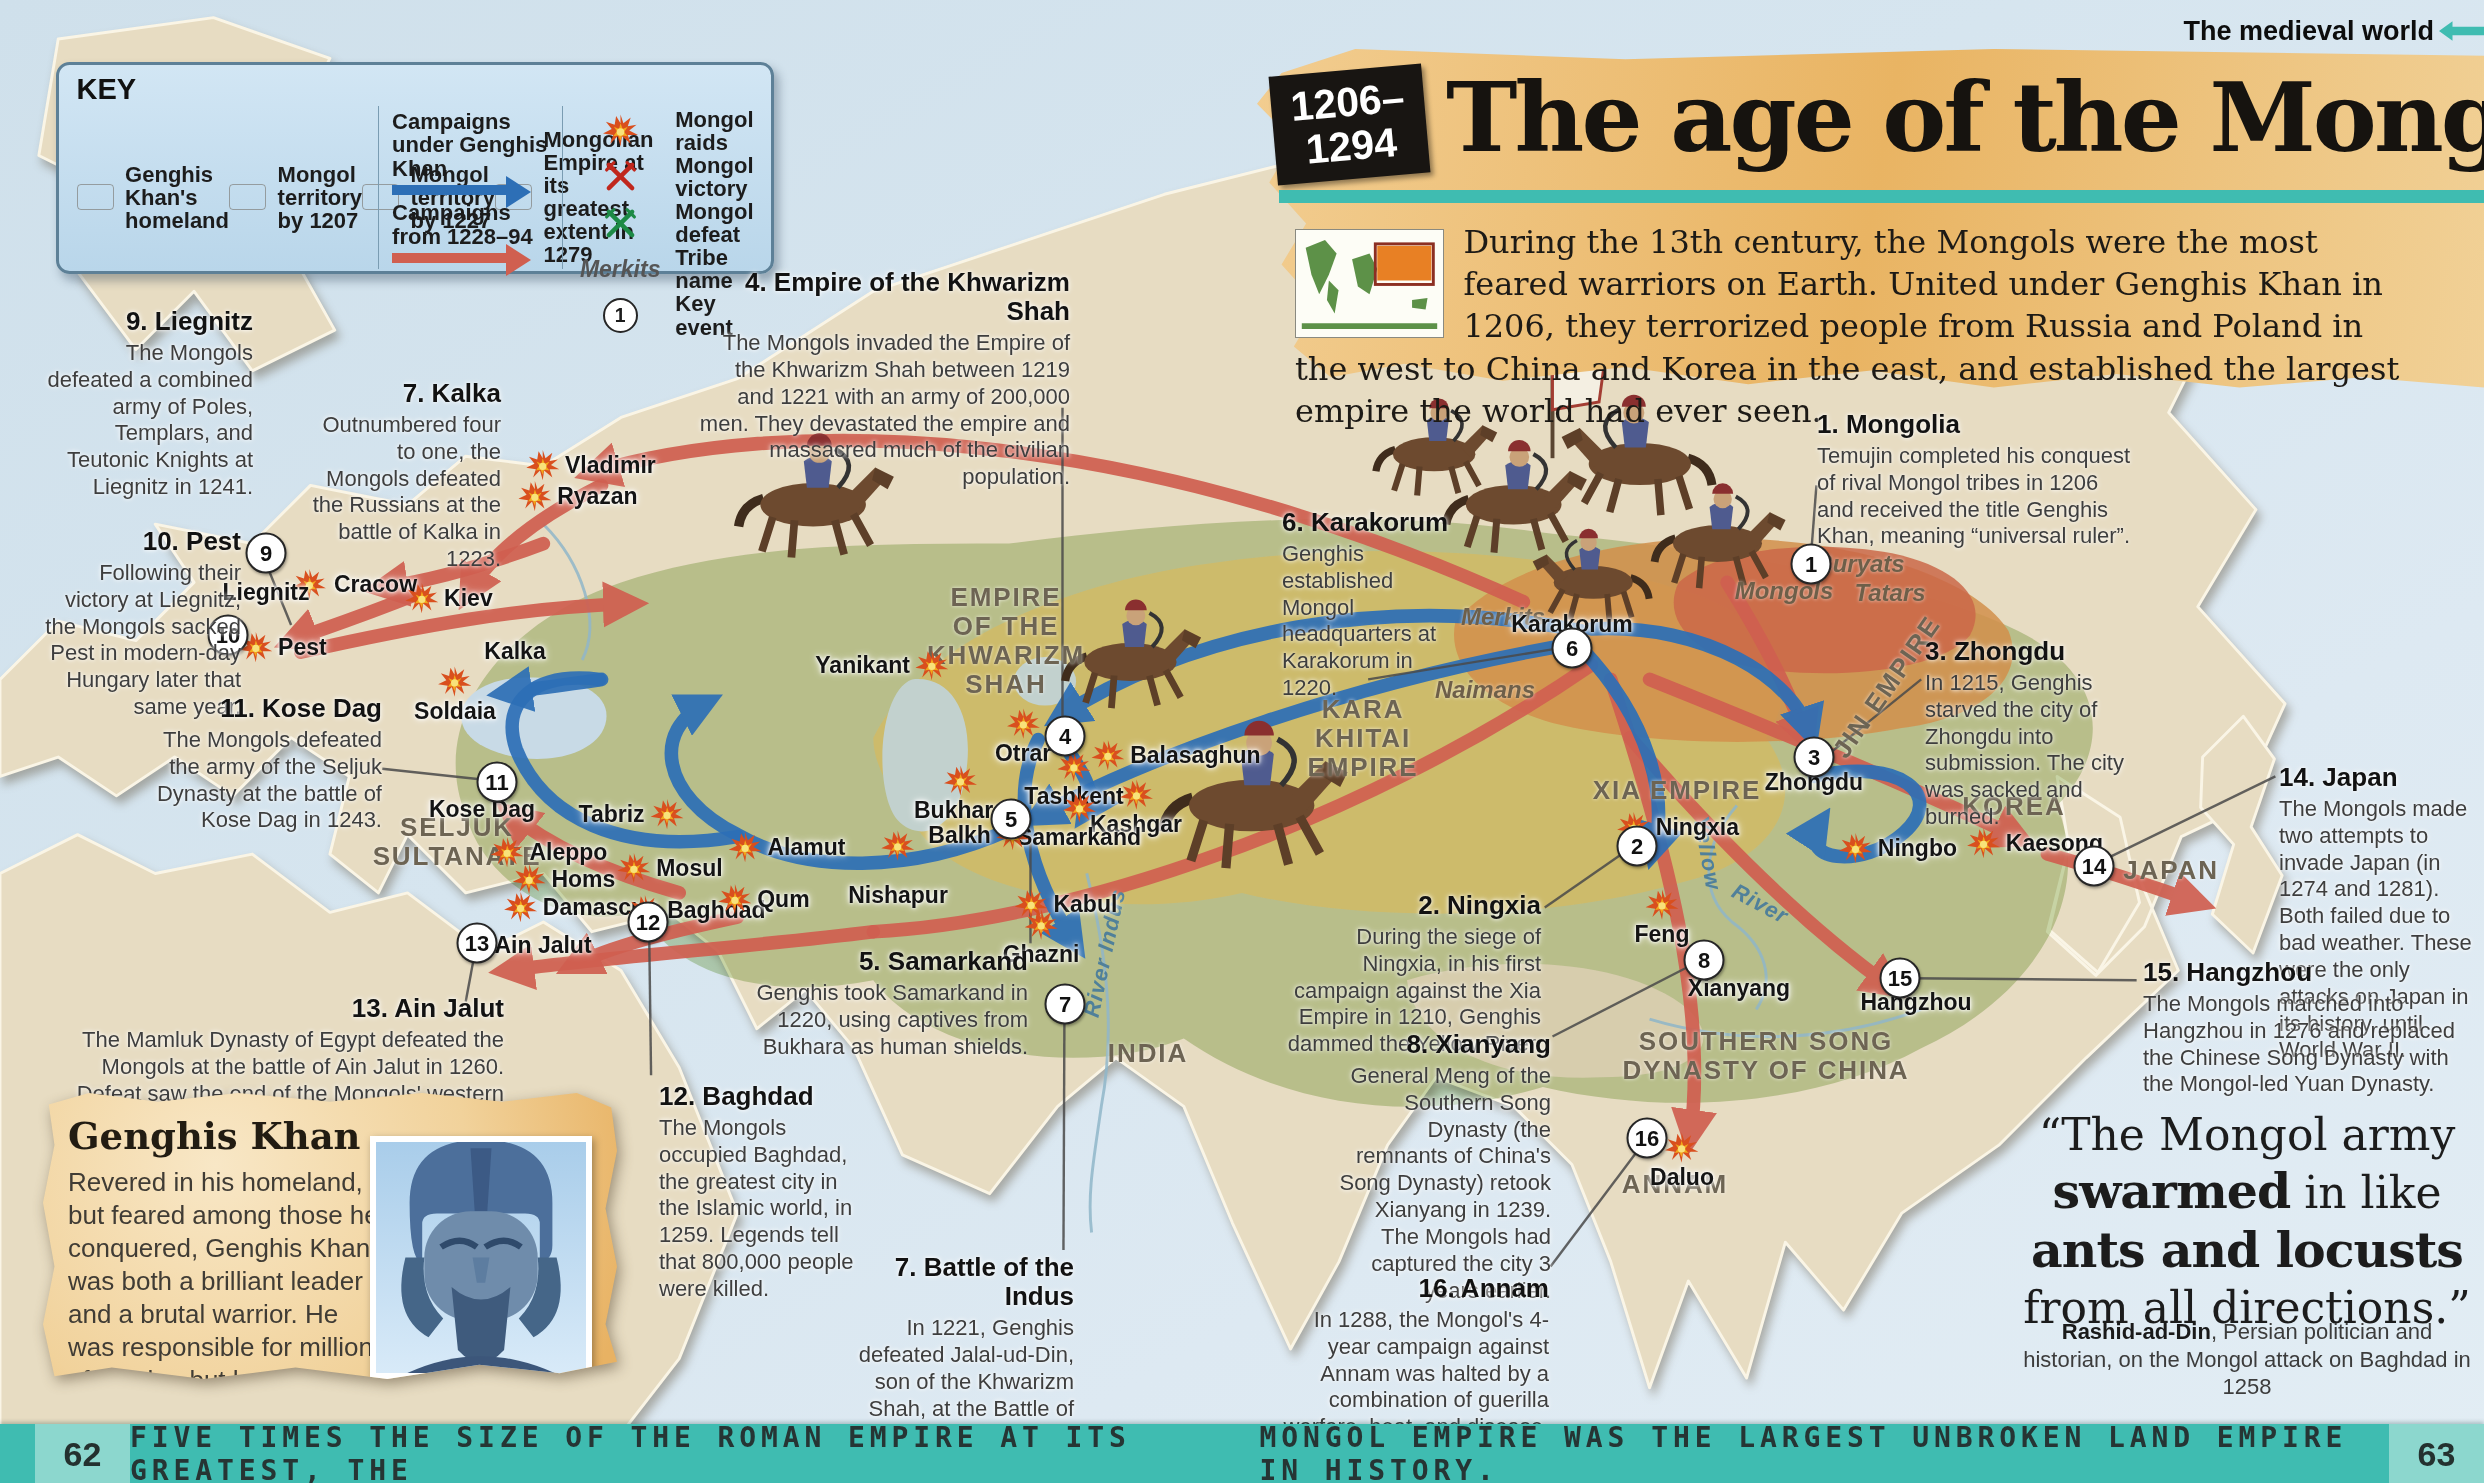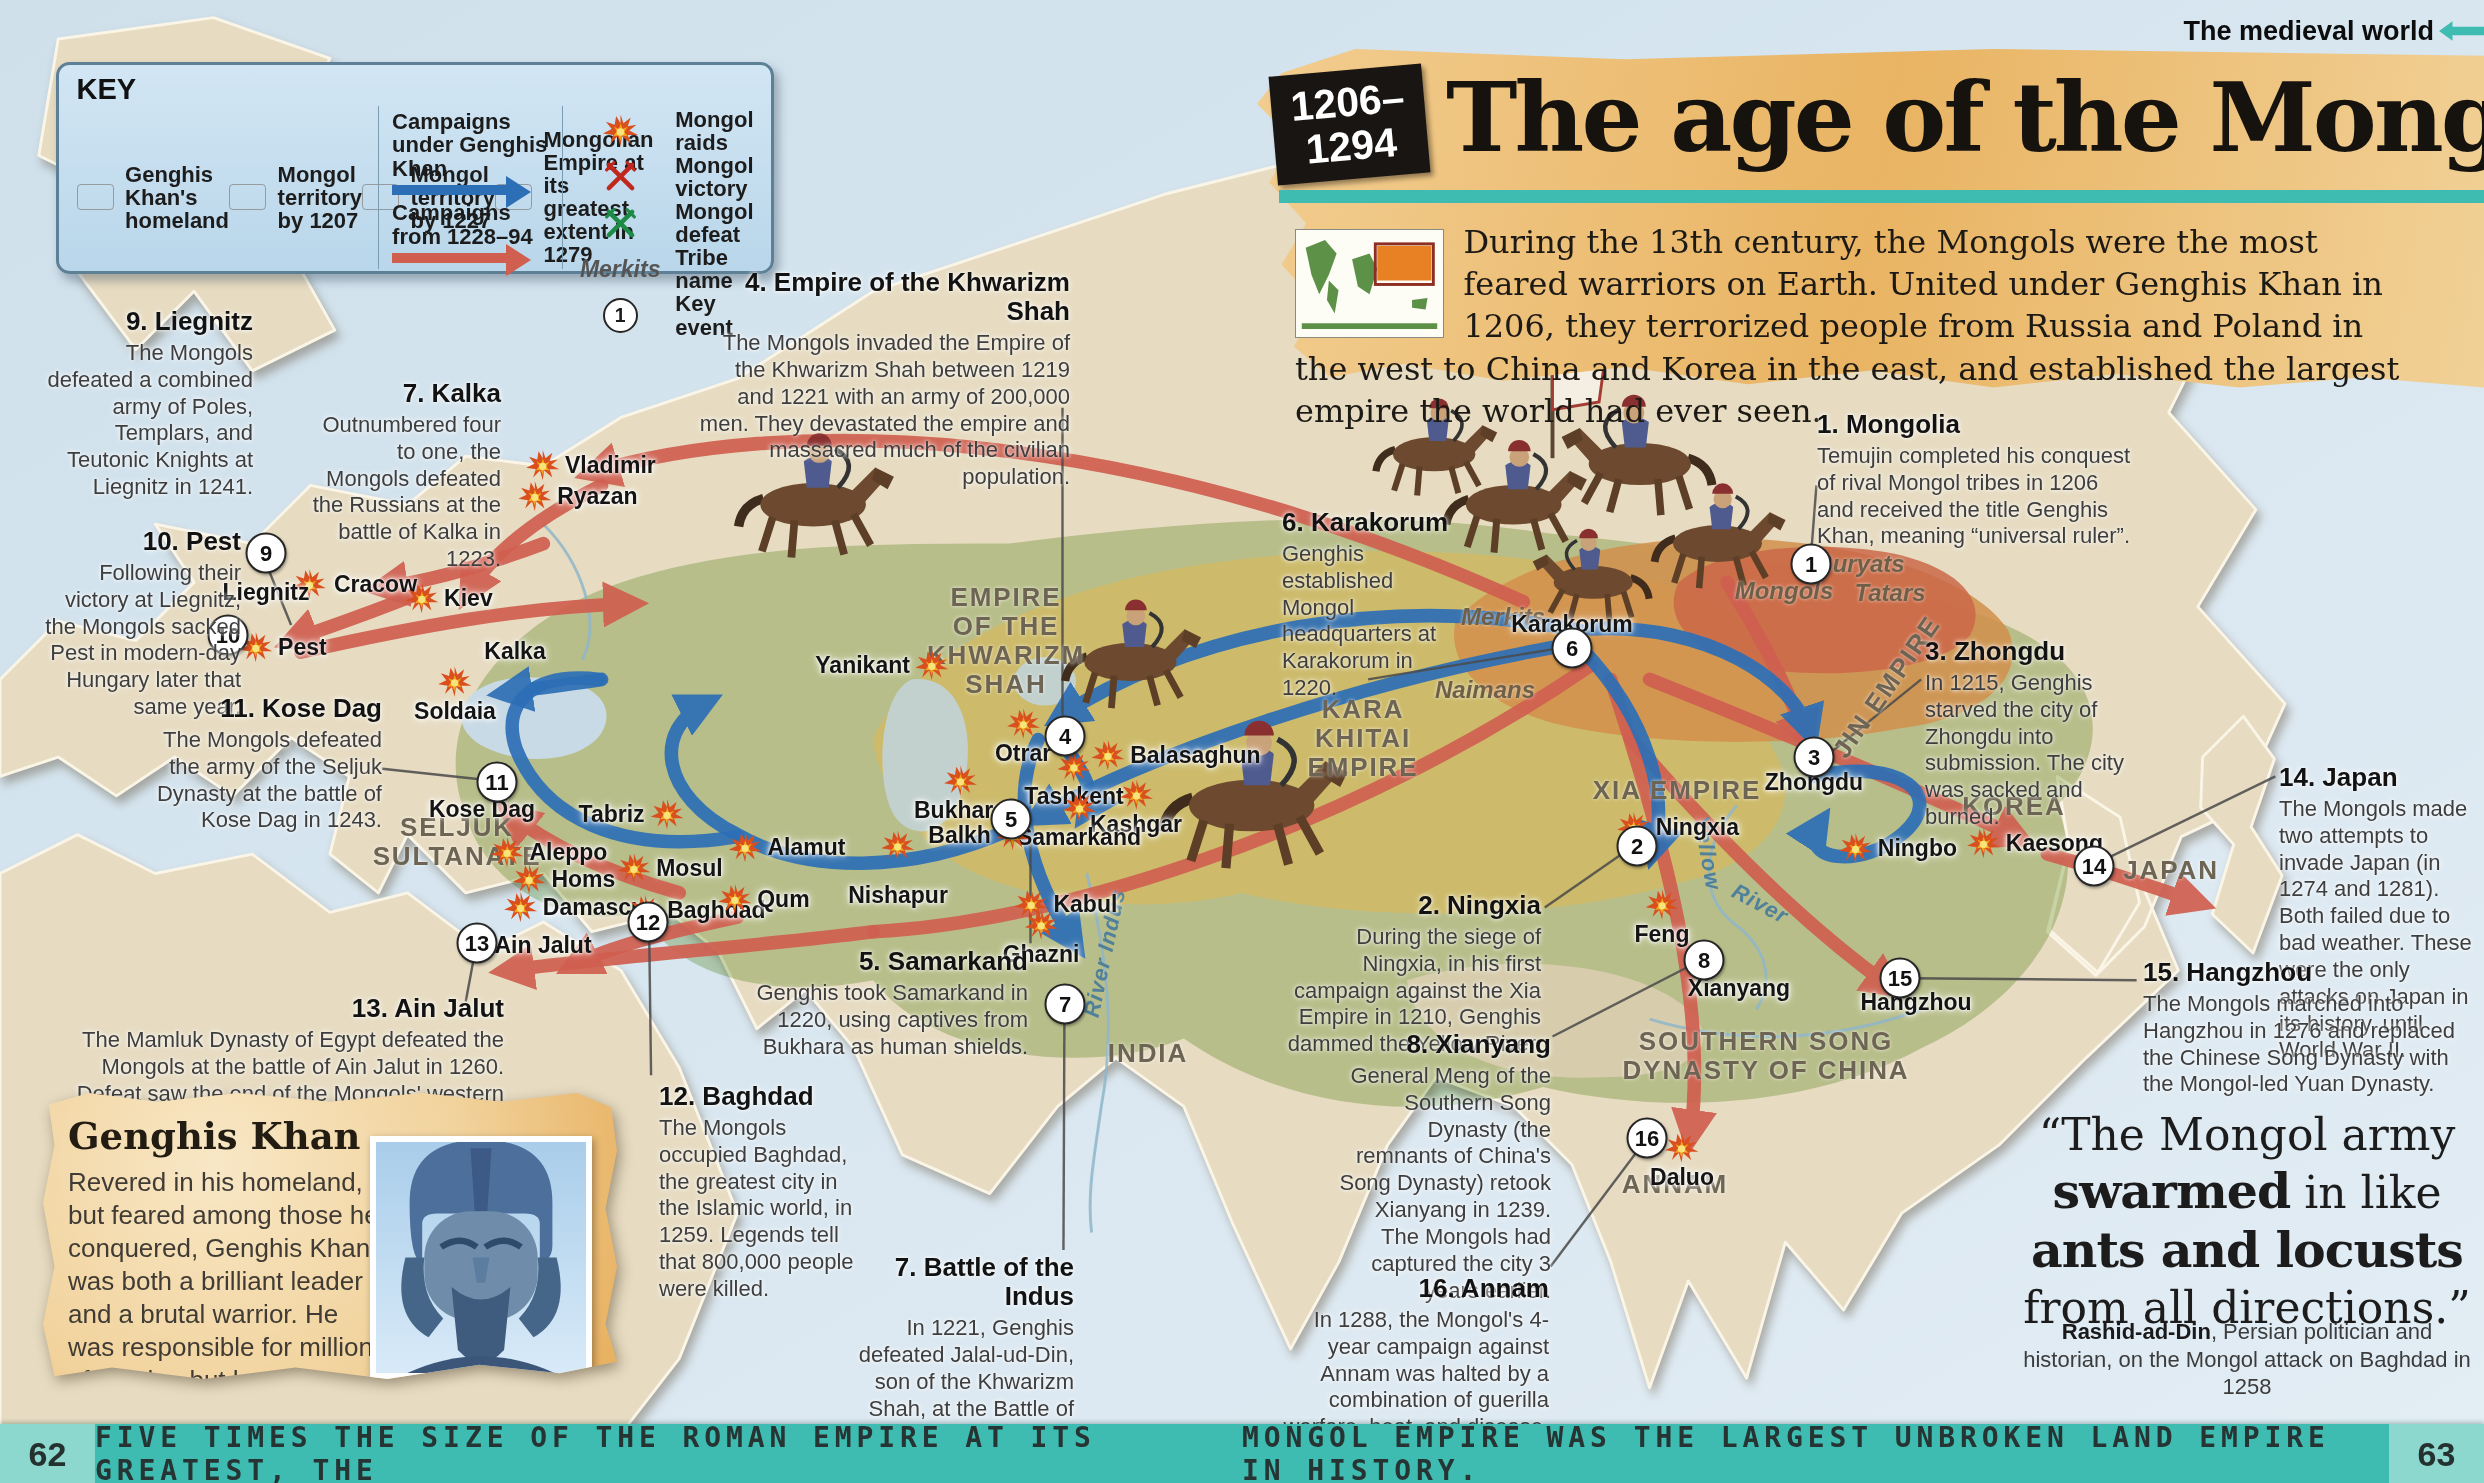--- a/index.html
+++ b/index.html
@@ -89,21 +89,21 @@
     box-shadow:1.9px 2.9px 7.8px rgba(0,0,0,.35);background:linear-gradient(#a9cdea,#d8eaf8);overflow:hidden;}
   
   .quote{position:absolute;left:2023px;top:1108px;width:448px;text-align:center;
     font-family:"DejaVu Serif",serif;font-size:44px;line-height:1.22;color:#1c1c1c;}
   .quote b{font-size:49px;letter-spacing:-1px;}
   .attrib{position:absolute;left:2023px;top:1318px;width:448px;text-align:center;
     font-size:22px;line-height:1.25;color:#3c3c3c;}
   .attrib b{color:#1a1a1a;}
   
   .footer{position:absolute;left:0;right:0;bottom:0;height:60px;background:var(--teal);display:flex;
-    box-shadow:0 -1.9px 3.9px rgba(0,60,55,.25);}
+    box-shadow:0 -1.9px 3.9px rgba(0,60,55,.25);padding-left:35px;}
   .pageno{width:95px;background:#8cd7ce;display:flex;align-items:center;justify-content:center;
     font-weight:bold;font-size:34px;color:#24312f;}
   .strap{flex:1;display:flex;align-items:center;justify-content:center;
     font-family:"DejaVu Sans Mono",monospace;font-weight:bold;font-size:28px;letter-spacing:4.9px;color:#263534;}
 </style>
 </head>
 <body>
 
 <div class="stage">
 

